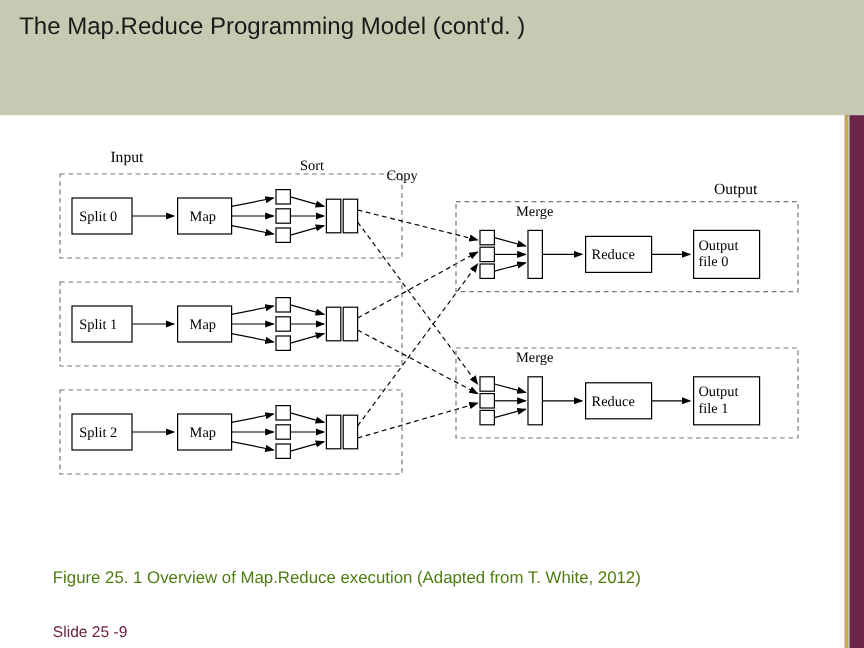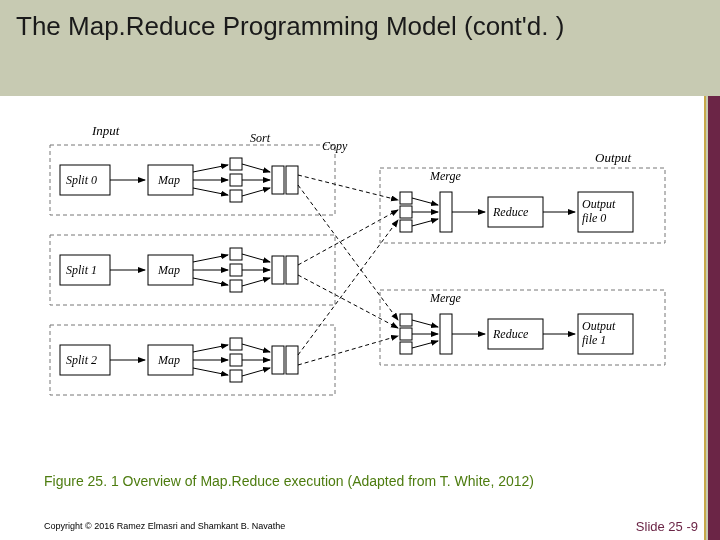--- a/index.html
+++ b/index.html
@@ -10,42 +10,41 @@
     font-family: Arial, Helvetica, sans-serif;
     position: relative;
     overflow: hidden;
   }
   .header {
     background: #c7cab2;
     padding: 10px 16px 14px 16px;
     height: 96px;
   }
   .title {
-    font-size: 26px;
+    font-size: 20px;
     font-weight: 400;
     color: #1a1a1a;
     line-height: 1.25;
   }
   .accent-bar {
     position: absolute;
     right: 0;
     top: 96px;
     width: 16px;
     height: 444px;
     background: #6b2546;
     border-left: 2px solid #c7a94a;
     box-shadow: inset 2px 0 0 #c7cab2;
   }
   .diagram-area {
     position: absolute;
     left: 40px;
     top: 120px;
     width: 640px;
     height: 300px;
-    font-style: italic;
   }
   svg { font-family: Georgia, 'Times New Roman', serif; }
   .box { fill: #fff; stroke: #000; stroke-width: 1; }
   .dash-box { fill: none; stroke: #777; stroke-width: 1; stroke-dasharray: 4 3; }
   .lbl { font-size: 13px; fill: #000; }
   .lbl-sm { font-size: 12px; fill: #000; }
   .small-box { fill: #fff; stroke: #000; stroke-width: 1; }
   .arrow { stroke: #000; stroke-width: 1; fill: none; marker-end: url(#ah); }
   .darrow { stroke: #000; stroke-width: 1; fill: none; stroke-dasharray: 4 3; marker-end: url(#ah); }
   .caption {
@@ -188,15 +187,14 @@
   <text class="lbl-sm" x="542" y="210">Output</text>
   <text class="lbl-sm" x="542" y="224">file 1</text>
 
   <text class="lbl" x="555" y="42">Output</text>
 </svg>
 </div>
 
 <div class="caption">Figure 25. 1 Overview of Map.Reduce execution (Adapted from T. White, 2012)</div>
 
 <div class="footer">
-  <div class="copyright">Copyright © 2016 Ramez Elmasri and Shamkant B. Navathe</div>
   <div class="slide-num">Slide 25 -9</div>
 </div>
 
 </body></html>

